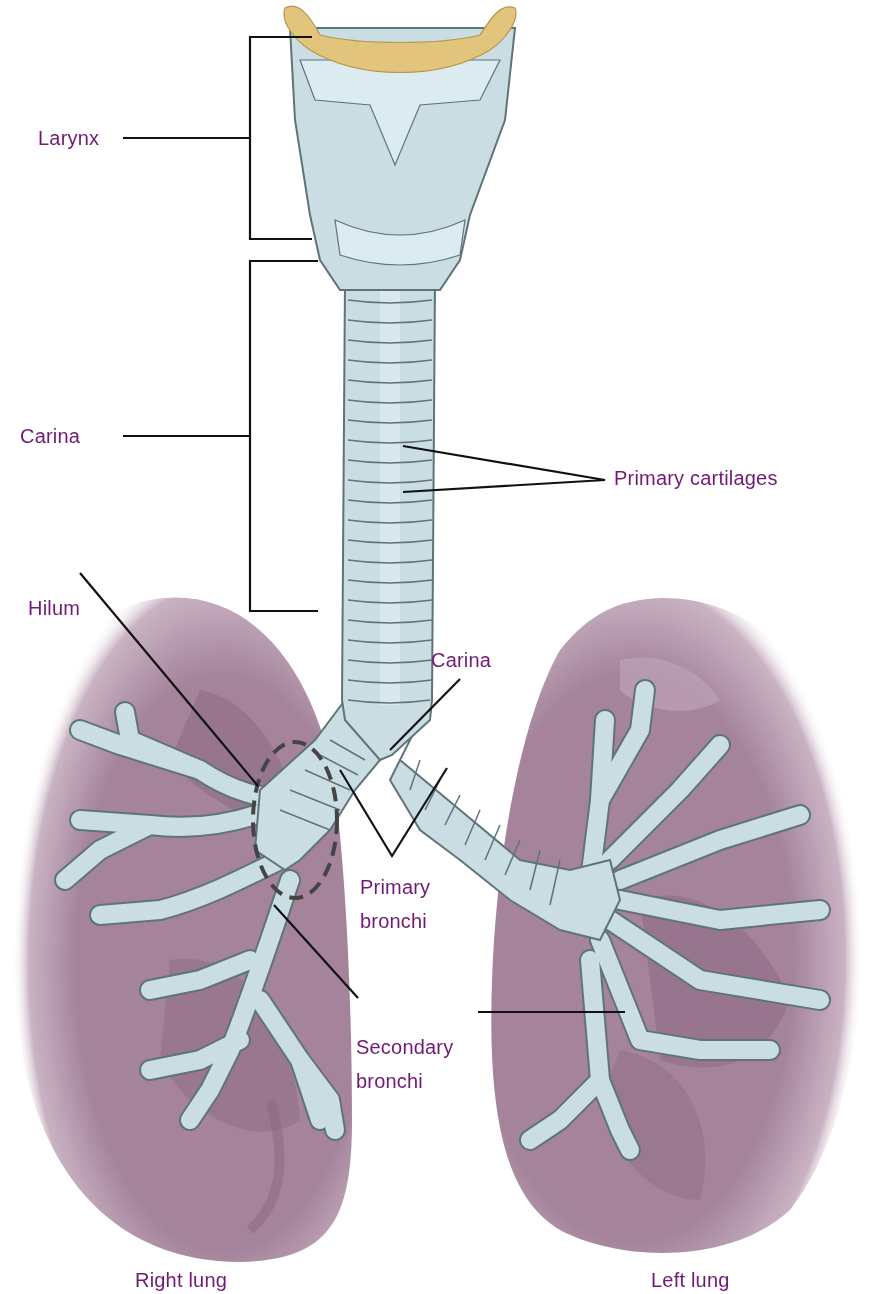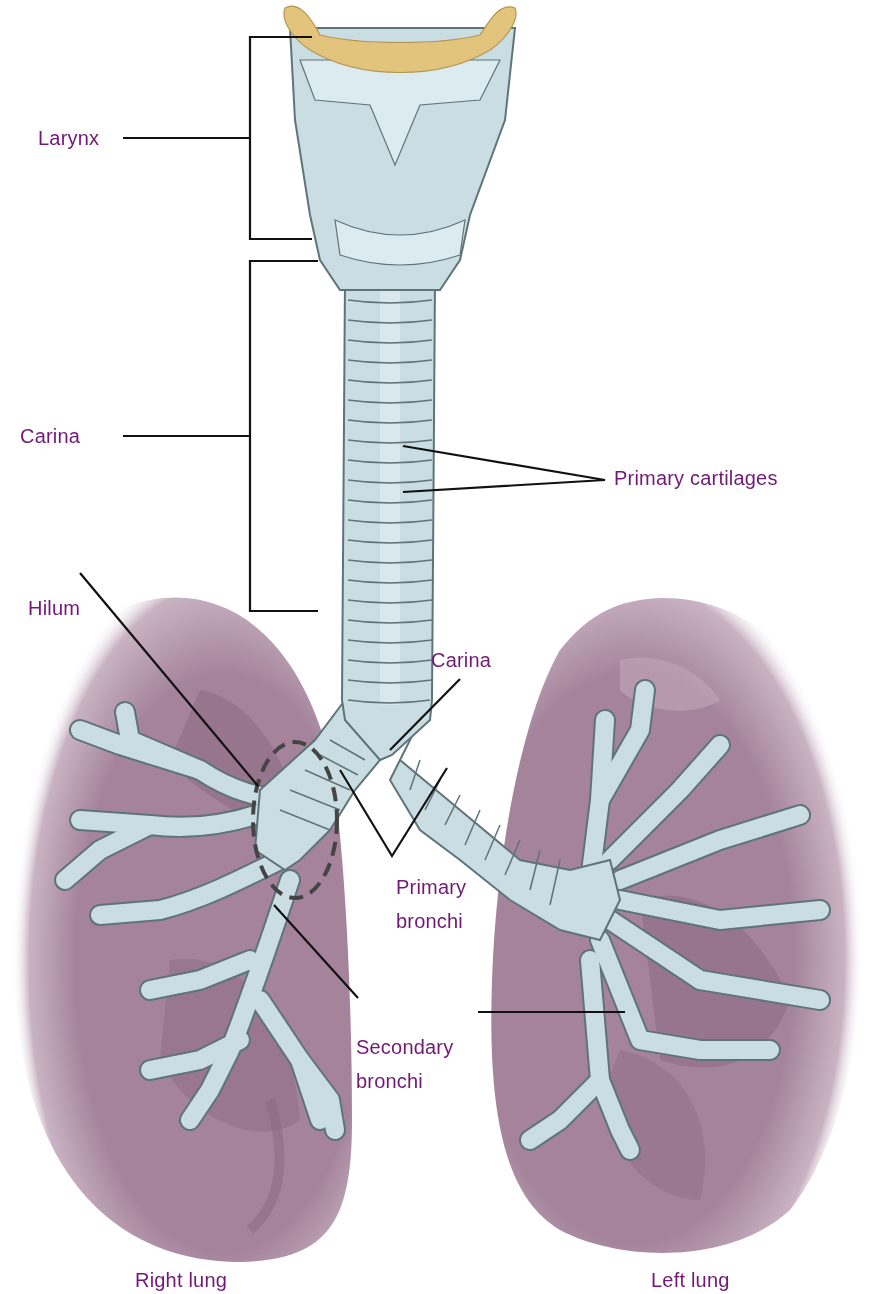--- a/index.html
+++ b/index.html
@@ -171,21 +171,21 @@
     <path d="M274,905 L358,998"></path>
     <path d="M478,1012 L625,1012"></path>
   </g>
 </svg>
 
 <div class="label" style="left:38px; top:121px;">Larynx</div>
 <div class="label" style="left:20px; top:419px;">Carina</div>
 <div class="label" style="left:614px; top:461px;">Primary cartilages</div>
 <div class="label" style="left:28px; top:548px;margin-top:43px;">Hilum</div>
 <div class="label" style="left:431px; top:643px;">Carina</div>
-<div class="label multi" style="left:360px; top:870px;margin-left:36px;">
+<div class="label multi" style="left:360px; top:870px;">
   <span>Primary</span>
   <span>bronchi</span>
 </div>
 <div class="label multi" style="left:356px; top:1030px;">
   <span>Secondary</span>
   <span>bronchi</span>
 </div>
 <div class="label" style="left:135px; top:1263px;">Right lung</div>
 <div class="label" style="left:651px; top:1263px;">Left lung</div>
 

